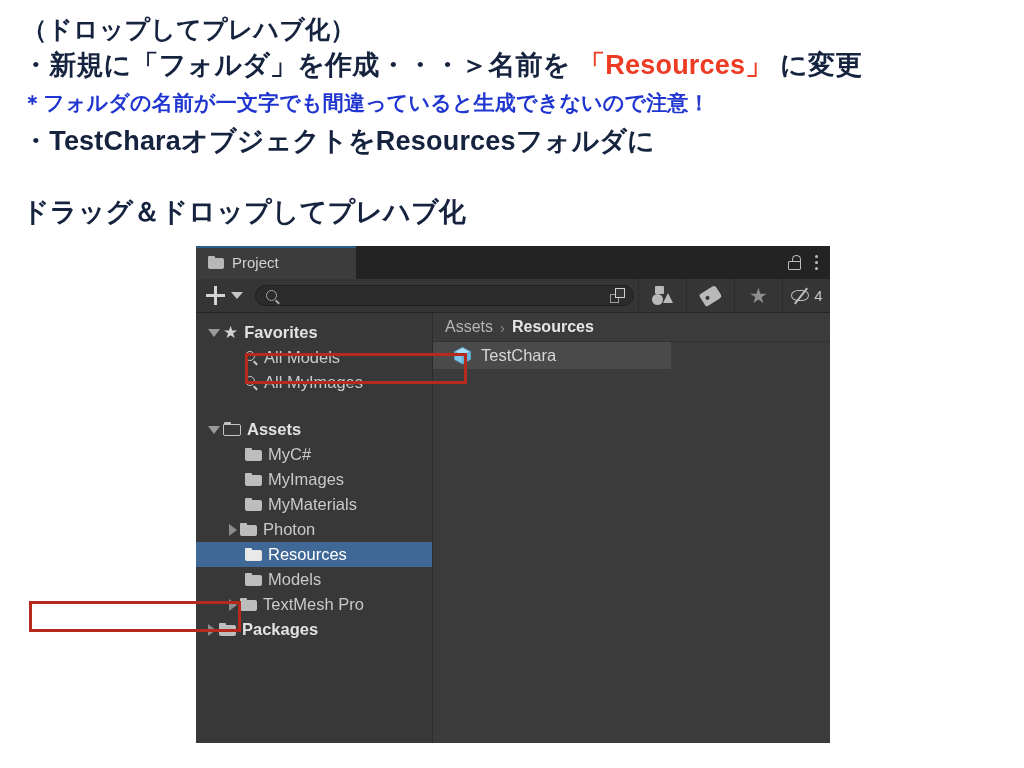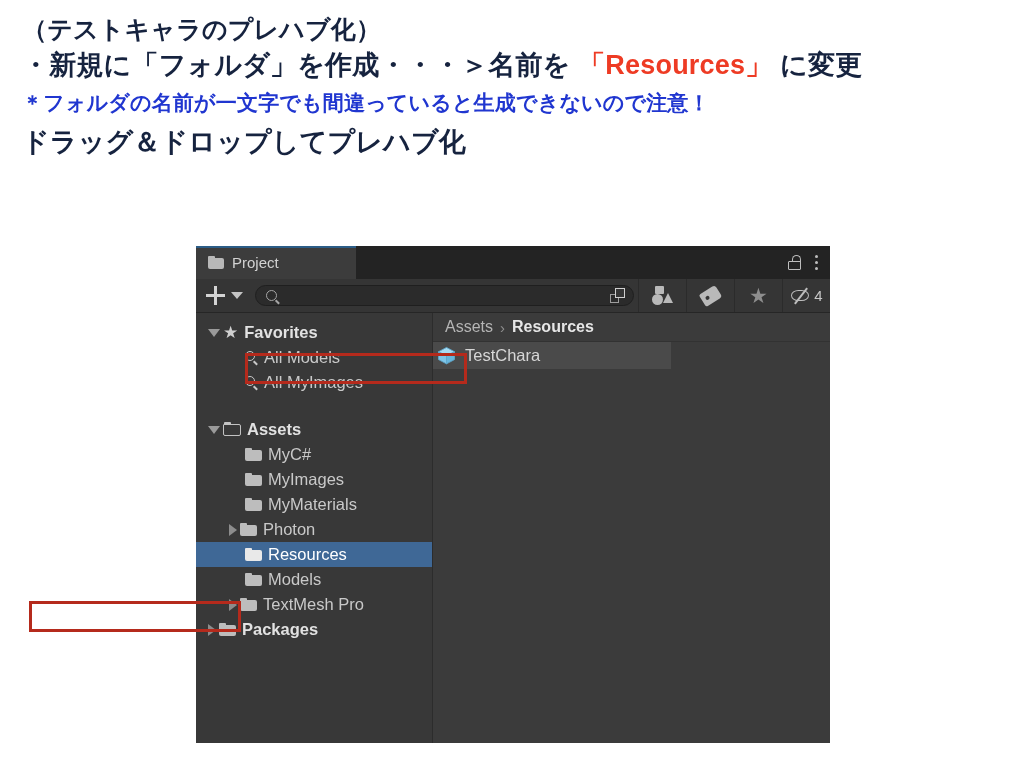--- a/index.html
+++ b/index.html
@@ -25,21 +25,21 @@
   .ins-line {
     font-weight: bold;
     color: #16233f;
     white-space: nowrap;
     letter-spacing: 0.2px;
   }
   .ins-line.l1 { font-size: 25px; line-height: 34px; }
   .ins-line.l2 { font-size: 27px; line-height: 38px; }
   .ins-line.l3 { font-size: 21px; line-height: 38px; color: #2036d0; }
   .ins-line.l4 { font-size: 27px; line-height: 38px; }
-  .ins-line.l5 { font-size: 27px; line-height: 40px; }
+  .ins-line.l5 { font-size: 27px; line-height: 40px; margin-top: 32px; }
   .hl-red { color: #ee3b24; text-align: right; }
 
   
   .unity-window {
     position: absolute;
     left: 196px;
     top: 246px;
     width: 634px;
     height: 496px;
     background: #0f172a;
@@ -436,21 +436,21 @@
     border-bottom: 1px solid #323232;
     background: #3b3b3b;
   }
   .crumb-sep { color: #8f8f8f; font-size: 15px; }
   .crumb-last { color: #e6e6e6; font-weight: bold; }
   .asset-row {
     position: relative;
     height: 27px;
     display: flex;
     align-items: center;
-    padding-left: 4px;
+    padding-left: 20px;
     gap: 9px;
     background: #4a4a4a;
     width: 238px;
     box-sizing: border-box;
   }
   .cube-icon {
     width: 19px; height: 19px;
     position: relative;
     flex: 0 0 auto;
   }
@@ -466,23 +466,24 @@
     box-sizing: border-box;
     pointer-events: none;
   }
   #annot-resources { left: 29px; top: 601px; width: 212px; height: 31px; }
   #annot-testchara { left: 245px; top: 353px; width: 222px; height: 31px; }
 </style>
 </head>
 <body>
 
 <div class="instructions">
-  <div class="ins-line l1">（テストキャラのプレハブ化）</div>
+  <div class="ins-line l1">（ドロップしてプレハブ化）</div>
   <div class="ins-line l2"><span>・新規に「フォルダ」を作成・・・＞名前を </span><span class="hl-red">「Resources」</span><span> に変更</span></div>
   <div class="ins-line l3">＊フォルダの名前が一文字でも間違っていると生成できないので注意！</div>
+  <div class="ins-line l4">・TestCharaオブジェクトをResourcesフォルダに</div>
   <div class="ins-line l5">ドラッグ＆ドロップしてプレハブ化</div>
 </div>
 
 <div class="unity-window">
 
   <div class="tabbar">
     <div class="tab">
       <span class="tab-icon-folder"></span>
       <span class="tab-label">Project</span>
     </div>

